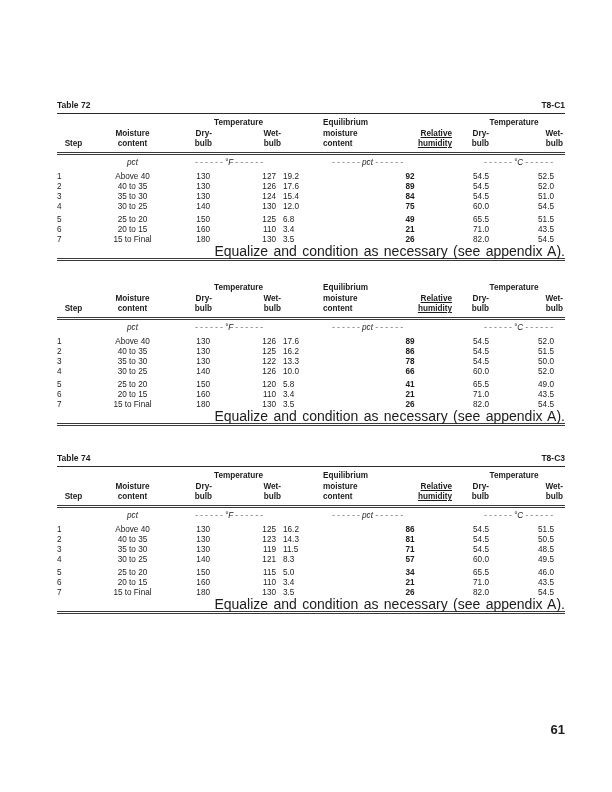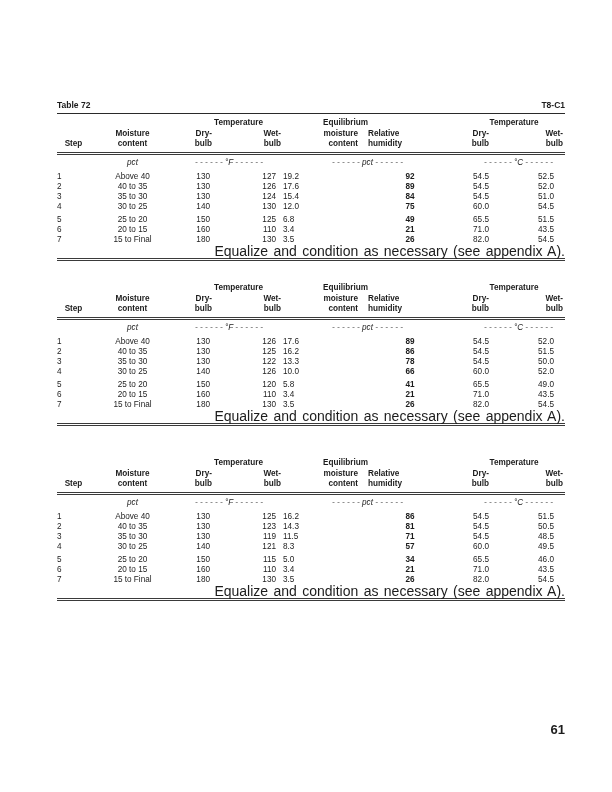--- a/index.html
+++ b/index.html
@@ -28,22 +28,22 @@
     font-weight:bold; font-size:8.2px; line-height:10.5px; vertical-align:bottom;
   }
   thead tr.h1 td { padding-top:4px; }
   thead tr.hlast td { padding-bottom:2px; border-bottom:3px double #3a3a3a; }
 
   thead .c1 { text-align:center; }
   thead .c2 { text-align:center; }
   thead .c3, thead .c4 { text-align:right; padding-right:2px; }
   thead .c7 { text-align:right; padding-right:3px; }
   .c8h { text-align:right; padding-right:2px; }
-  .c5h { text-align:right; padding-left:40px; }
-  thead .c6 { text-align:left; padding-left:10px; }
+  .c5h { text-align:left; padding-left:40px; }
+  thead .c6 { text-align:right; padding-left:10px;text-decoration:underline; }
   .sp  { text-align:center; padding-left:19px; }
   .spc { text-align:center; padding-left:11px; }
 
   tbody td { font-size:8.2px; line-height:10px; }
   tr.units td { font-style:italic; padding-top:3px; padding-bottom:4.5px; }
   tr.units .c2 { text-align:center; }
   .u  { text-align:center; }
   .uc { padding-left:20px; }
 
   tbody .c1 { text-align:left; }
@@ -323,20 +323,24 @@
             <td class="c6">26</td>
             <td class="c7">82.0</td>
             <td class="c8">54.5</td>
           </tr>
         </tbody>
     </table>
     <div class="t-foot">Equalize and condition as necessary (see appendix A).</div>
   </div>
 
   <div class="tblock" id="t2">
+    <div class="t-title">
+      <span>Table 74</span>
+      <span>T8-C3</span>
+    </div>
     <table>
       <colgroup>
           <col class="w1">
           <col class="w2">
           <col class="w3">
           <col class="w4">
           <col class="w5">
           <col class="w6">
           <col class="w7">
           <col class="w8">

